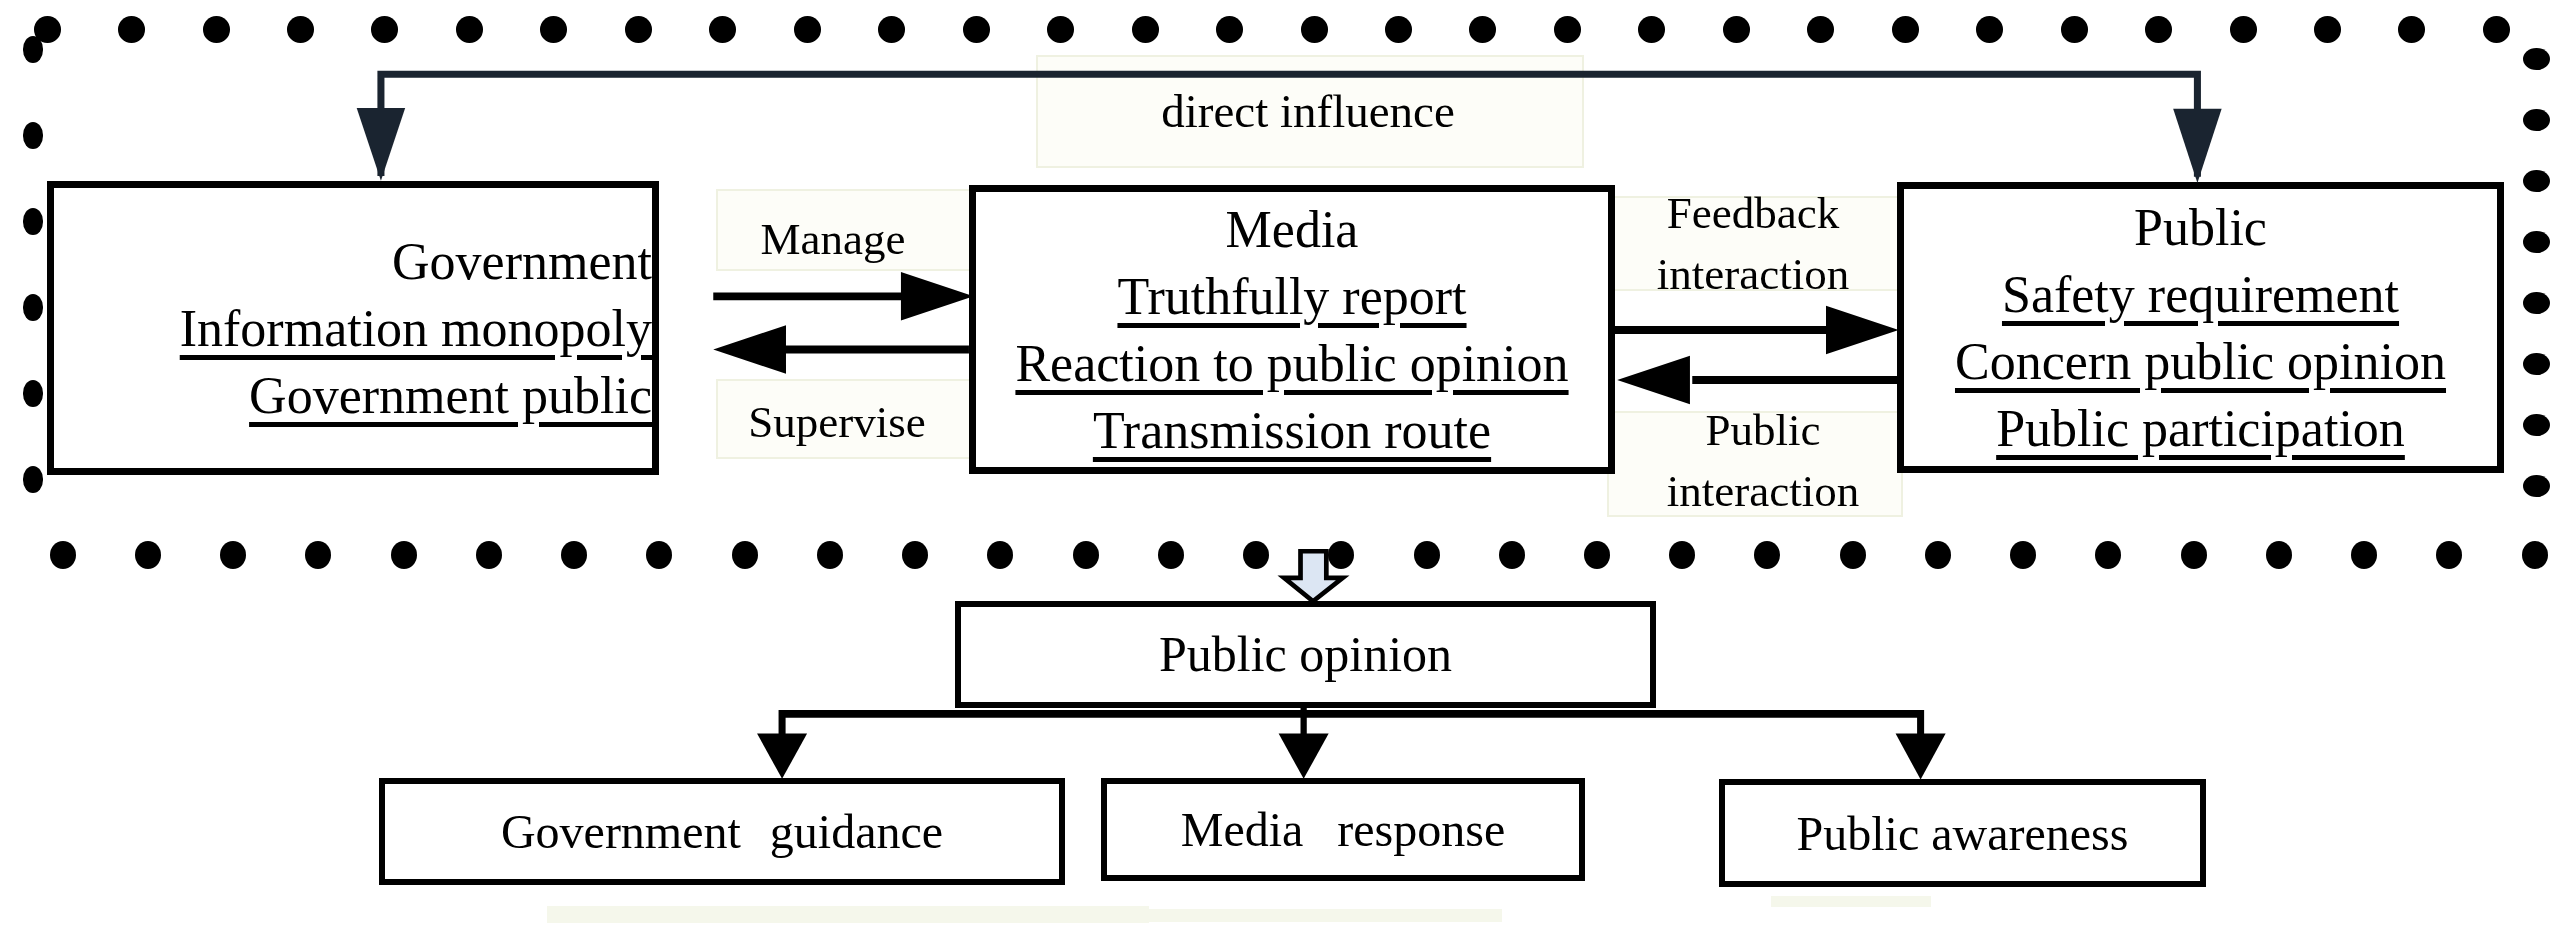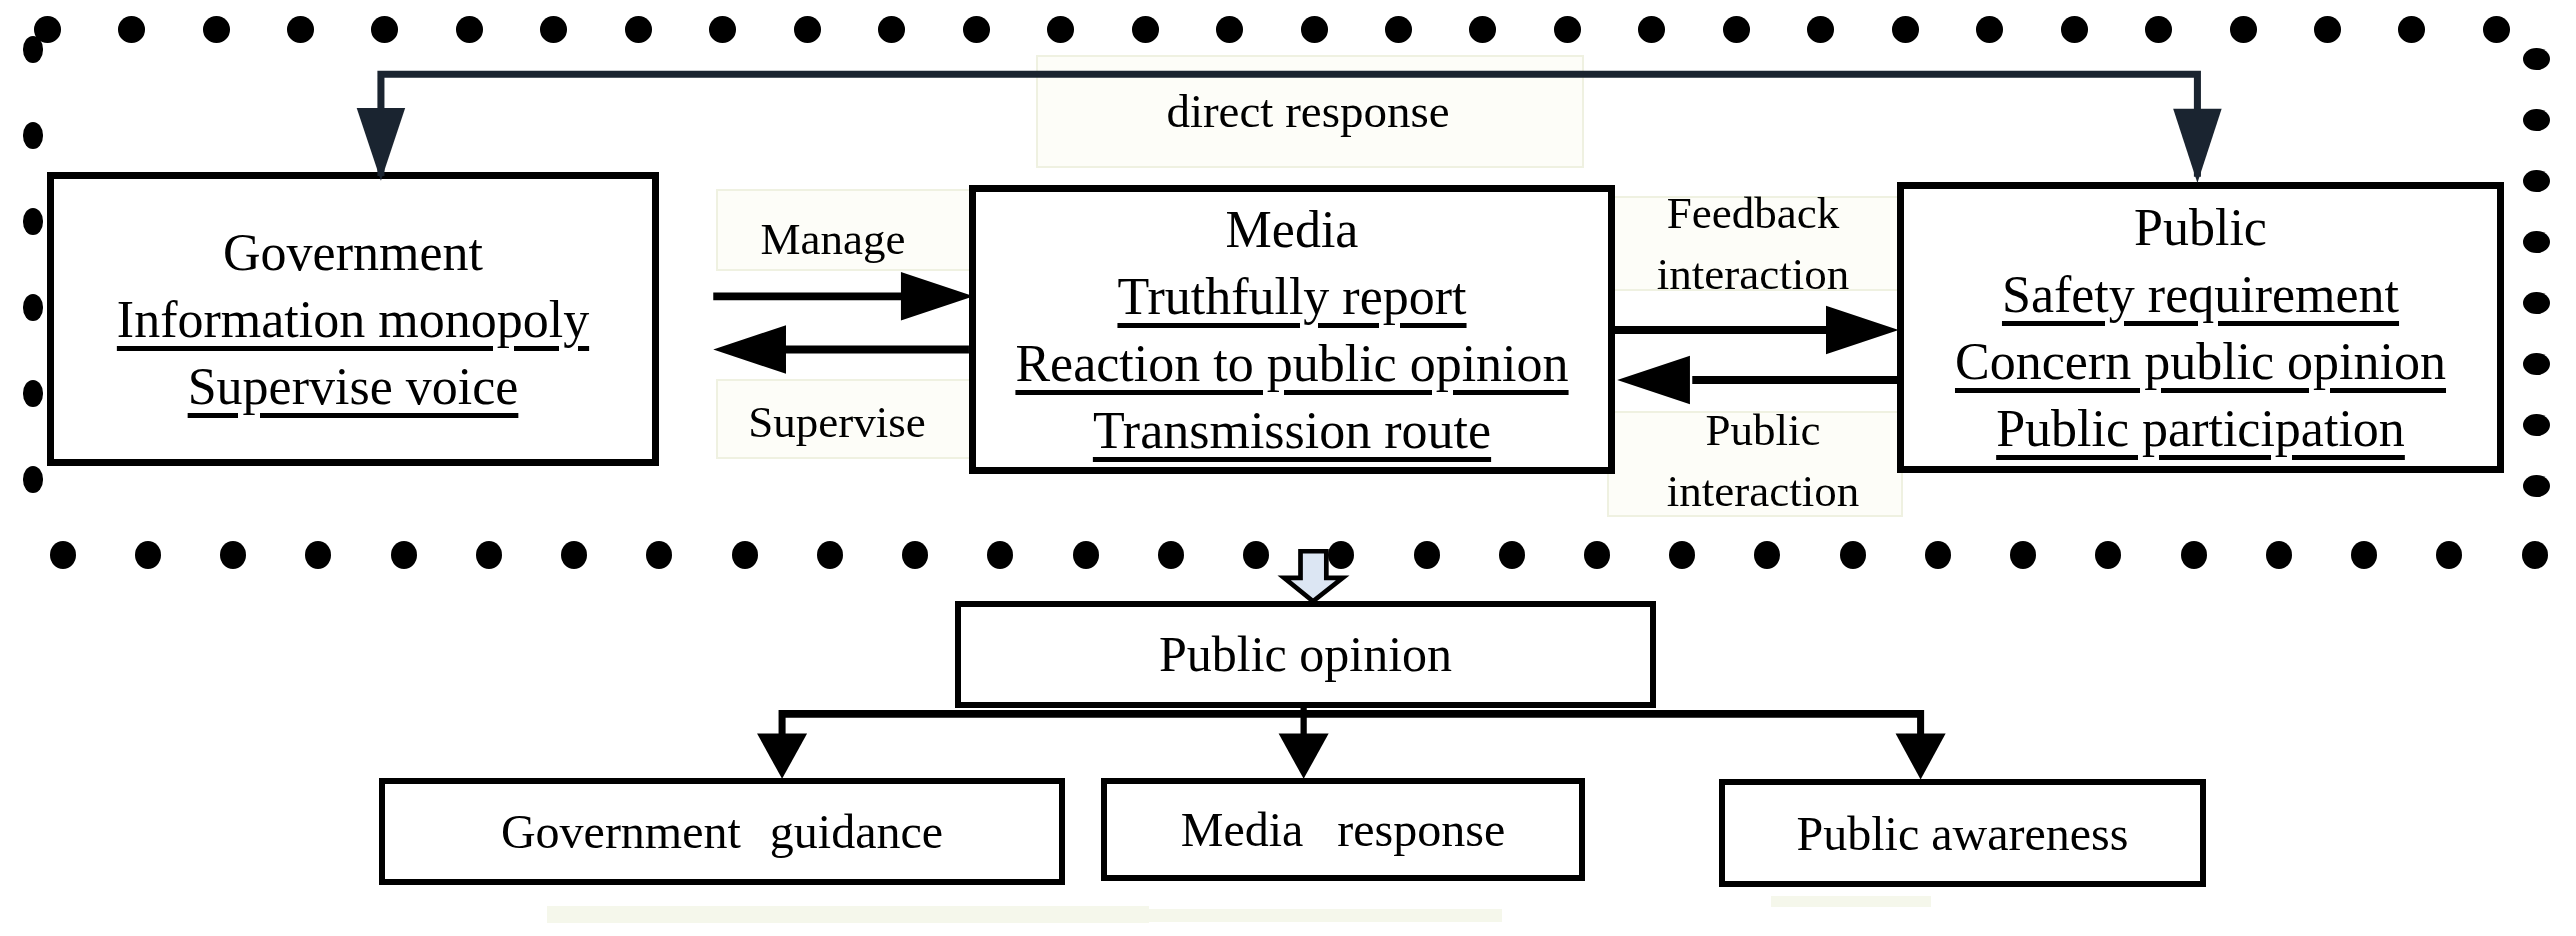--- a/index.html
+++ b/index.html
@@ -161,24 +161,24 @@
     <line class="s-line" stroke-width="8" x1="1667" y1="900" x2="1667" y2="917"></line>
     <line class="s-line" stroke-width="10" x1="1000" y1="913" x2="2456" y2="913"></line>
     <line class="s-line" stroke-width="9" x1="1000" y1="908" x2="1000" y2="944"></line>
     <line class="s-line" stroke-width="8" x1="1667" y1="913" x2="1667" y2="944"></line>
     <line class="s-line" stroke-width="9" x1="2456" y1="908" x2="2456" y2="944"></line>
     <polygon class="s-fill" points="968,938 1032,938 1000,996"></polygon>
     <polygon class="s-fill" points="1635,938 1699,938 1667,996"></polygon>
     <polygon class="s-fill" points="2424,938 2488,938 2456,997"></polygon>
   </svg>
 
-  <div class="node" style="left:47px;top:172px;width:612px;height:294px;">
+  <div class="node" style="left:47px;top:181px;width:612px;height:294px;align-items:flex-end;">
     <div class="box-text">Government</div>
     <div class="box-text u">Information monopoly</div>
-    <div class="box-text u">Supervise voice</div>
+    <div class="box-text u">Government public</div>
   </div>
 
   <div class="node" style="left:969px;top:185px;width:646px;height:289px;align-items:center;">
     <div class="box-text">Media</div>
     <div class="box-text u">Truthfully report</div>
     <div class="box-text u">Reaction to public opinion</div>
     <div class="box-text u">Transmission route</div>
   </div>
 
   <div class="node" style="left:1897px;top:182px;width:607px;height:291px;">
@@ -197,21 +197,21 @@
   </div>
 
   <div class="node small" style="left:1101px;top:778px;width:484px;height:103px;">
     <div class="child-text ws2">Media response</div>
   </div>
 
   <div class="node small" style="left:1719px;top:779px;width:487px;height:108px;">
     <div class="child-text">Public awareness</div>
   </div>
 
-  <div class="lbl lbl-influence" style="left:1308px;top:111px;">direct response</div>
+  <div class="lbl lbl-influence" style="left:1308px;top:111px;">direct influence</div>
   <div class="lbl" style="left:833px;top:239px;">Manage</div>
   <div class="lbl" style="left:837px;top:422px;">Supervise</div>
   <div class="lbl" style="left:1753px;top:244px;">
     <div>Feedback</div>
     <div>interaction</div>
   </div>
   <div class="lbl" style="left:1763px;top:461px;">
     <div>Public</div>
     <div>interaction</div>
   </div>

